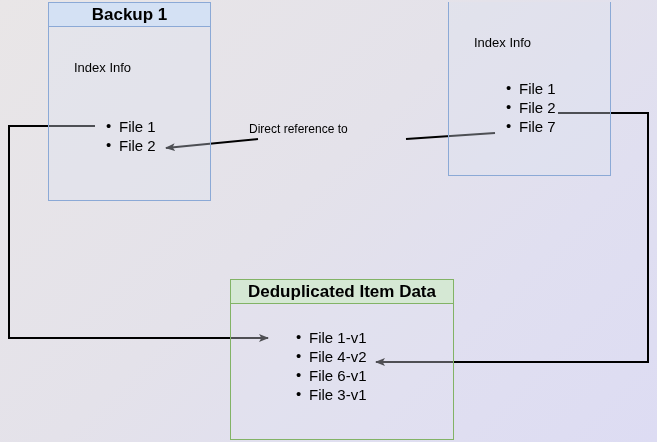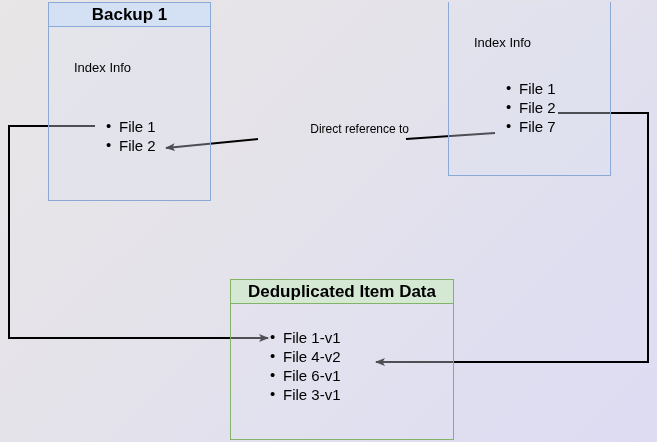--- a/index.html
+++ b/index.html
@@ -88,21 +88,21 @@
   ul.file-list li::before {
     content: "\2022";
     position: absolute;
     left: -13px;
     top: -1px;
     font-size: 15px;
     line-height: 19px;
   }
   .center-label {
     position: absolute;
-    text-align: right;
+    text-align: left;
     font-size: 12px;
     line-height: 15px;
     color: #000;
     white-space: nowrap;
   }
 </style>
 </head>
 <body>
 
 <div id="canvas">
@@ -148,21 +148,21 @@
         <li>File 1</li>
         <li>File 2</li>
         <li>File 7</li>
       </ul>
     </div>
   </div>
 
   <div class="box green" style="left:230px; top:279px; width:224px;">
     <div class="title">Deduplicated Item Data</div>
     <div class="body" style="height:136px;">
-      <ul class="file-list" style="left:36px; top:24px;">
+      <ul class="file-list" style="left:62px; top:24px;">
         <li>File 1-v1</li>
         <li>File 4-v2</li>
         <li>File 6-v1</li>
         <li>File 3-v1</li>
       </ul>
     </div>
   </div>
 
   <div class="center-label" style="left:249px; top:122px; width:160px;">
     <div>Direct reference to</div>

